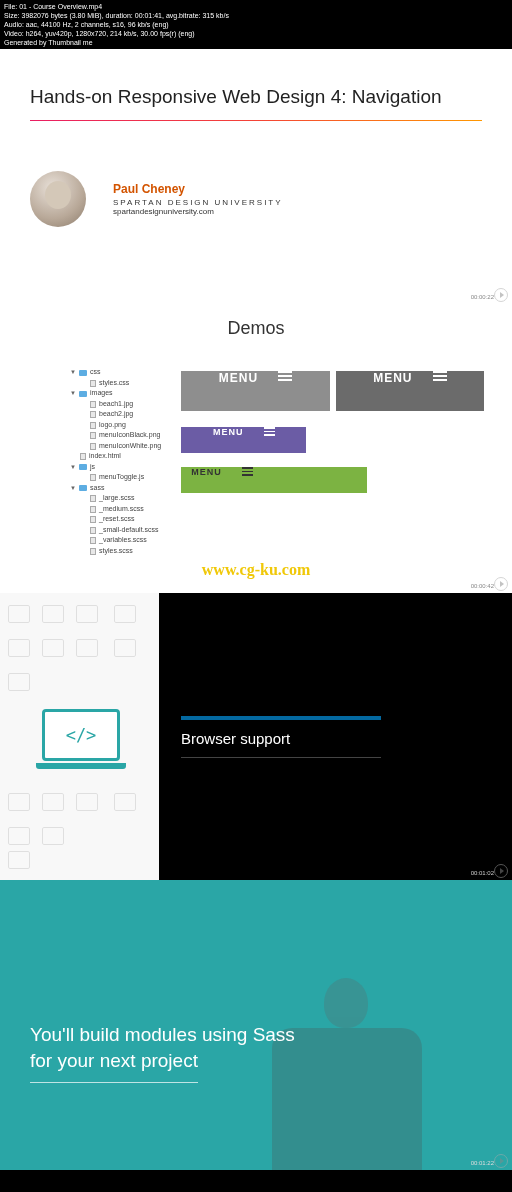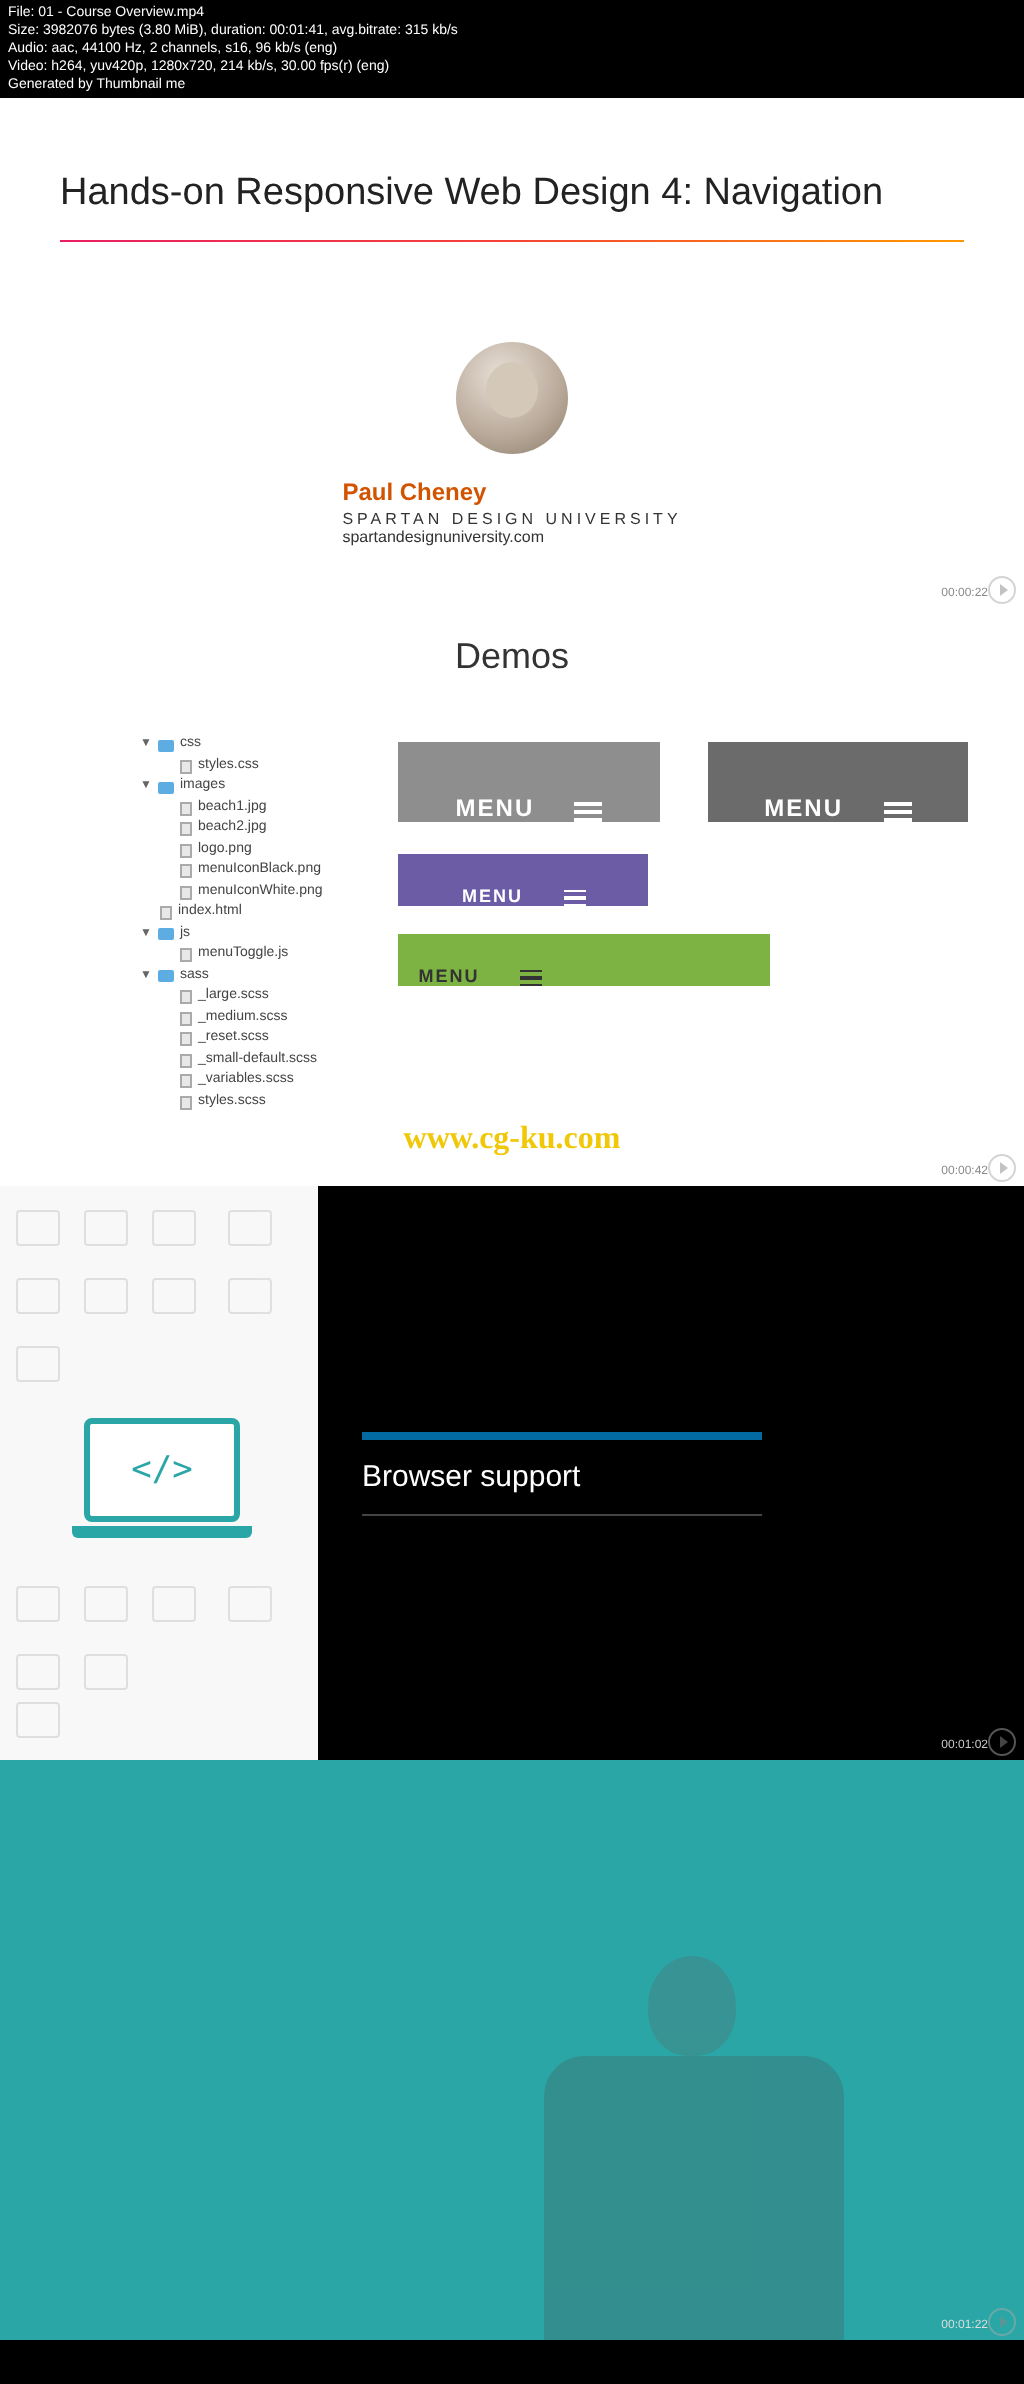--- a/index.html
+++ b/index.html
@@ -2,42 +2,42 @@
 <html><head>
 <meta charset="utf-8">
 <style>
 * { margin: 0; padding: 0; box-sizing: border-box; font-family: Arial, sans-serif; }
 body { width: 512px; background: #000; }
 .meta { color: #fff; font-size: 7px; padding: 2px 4px; line-height: 1.3; font-family: monospace; }
 .panel { position: relative; }
 .panel1 { background: #ffffff; height: 255px; padding: 36px 30px 0; }
 .title1 { font-size: 19px; font-weight: 500; color: #222; line-height: 1.3; }
 .divider1 { height: 1px; background: linear-gradient(90deg, #e91e63 0%, #f44336 50%, #ff9800 100%); margin-top: 10px; }
-.author { display: flex; align-items: center; margin-top: 50px; gap: 12px; flex-direction: column; }
+.author { display: flex; align-items: center; margin-top: 50px; gap: 27px; }
 .avatar { width: 56px; height: 56px; border-radius: 50%; background: radial-gradient(circle at 40% 30%, #e8e0d8, #b8a898 60%, #8a7a6a 100%); position: relative; overflow: hidden; }
 .avatar::after { content: ""; position: absolute; width: 26px; height: 28px; background: #d4c8b8; border-radius: 50%; top: 10px; left: 15px; }
 .author-name { color: #d35400; font-size: 12px; font-weight: 600; }
 .author-org { font-size: 8px; letter-spacing: 2px; color: #333; margin-top: 2px; }
 .author-url { font-size: 8px; color: #333; margin-top: 0; }
 .timestamp { position: absolute; bottom: 4px; right: 18px; font-size: 6px; color: #888; }
 .play { position: absolute; bottom: 2px; right: 4px; width: 14px; height: 14px; border-radius: 50%; border: 1px solid #aaa; display: flex; align-items: center; justify-content: center; opacity: 0.5; }
 .play::before { content: ""; border-left: 4px solid #888; border-top: 3px solid transparent; border-bottom: 3px solid transparent; margin-left: 1px; }
 .panel2 { background: #fff; height: 289px; position: relative; }
 .panel2-title { text-align: center; font-size: 18px; font-weight: 400; color: #333; padding-top: 14px; }
 .panel2-body { display: flex; padding: 28px 28px 0 70px; gap: 20px; }
 .tree { font-size: 7px; color: #444; line-height: 1.5; }
 .tree-row { display: flex; align-items: center; gap: 3px; }
 .folder { width: 8px; height: 6px; background: #5dade2; border-radius: 1px; display: inline-block; }
 .file-icon { width: 6px; height: 7px; background: #e8e8e8; border: 0.5px solid #aaa; display: inline-block; }
 .caret { font-size: 6px; color: #666; width: 6px; }
 .indent1 { padding-left: 10px; }
 .indent2 { padding-left: 20px; }
 .menus { flex: 1; padding-top: 4px; }
 .menu-row1 { display: flex; gap: 6px; }
-.menu-box { height: 40px; display: flex; align-items: flex-end; justify-content: center; font-size: 12px; font-weight: bold; letter-spacing: 1px; gap: 20px; margin-left: 18px; }
+.menu-box { height: 40px; display: flex; align-items: flex-start; justify-content: center; font-size: 12px; font-weight: bold; letter-spacing: 1px; gap: 20px; }
 .hamburger { display: flex; flex-direction: column; gap: 2px; }
 .hamburger span { width: 14px; height: 2px; display: block; }
 .m1 { background: #8e8e8e; color: #fff; flex: 1; }
 .m1 .hamburger span { background: #fff; }
 .m2 { background: #6b6b6b; color: #fff; flex: 1; }
 .m2 .hamburger span { background: #fff; }
 .m3 { background: #6b5ca5; color: #fff; width: 125px; height: 26px; margin-top: 16px; font-size: 9px; }
 .m3 .hamburger span { width: 11px; height: 1.5px; background: #fff; }
 .m4 { background: #7cb342; color: #333; width: 186px; height: 26px; margin-top: 14px; font-size: 9px; justify-content: flex-start; padding-left: 10px; }
 .m4 .hamburger span { width: 11px; height: 1.5px; background: #333; }
@@ -237,15 +237,19 @@
   </div>
   <div class="timestamp" style="color:#ccc">00:01:02</div>
   <div class="play"></div>
 </div>
 
 <div class="panel panel4">
   <div class="p4-bg">
     <div class="p4-head"></div>
     <div class="p4-body"></div>
   </div>
+  <div class="p4-text">
+    <div>You'll build modules using Sass</div>
+    <div>for your next project</div>
+  </div>
   <div class="timestamp" style="color:#ddd">00:01:22</div>
   <div class="play"></div>
 </div>
 
 </body></html>

